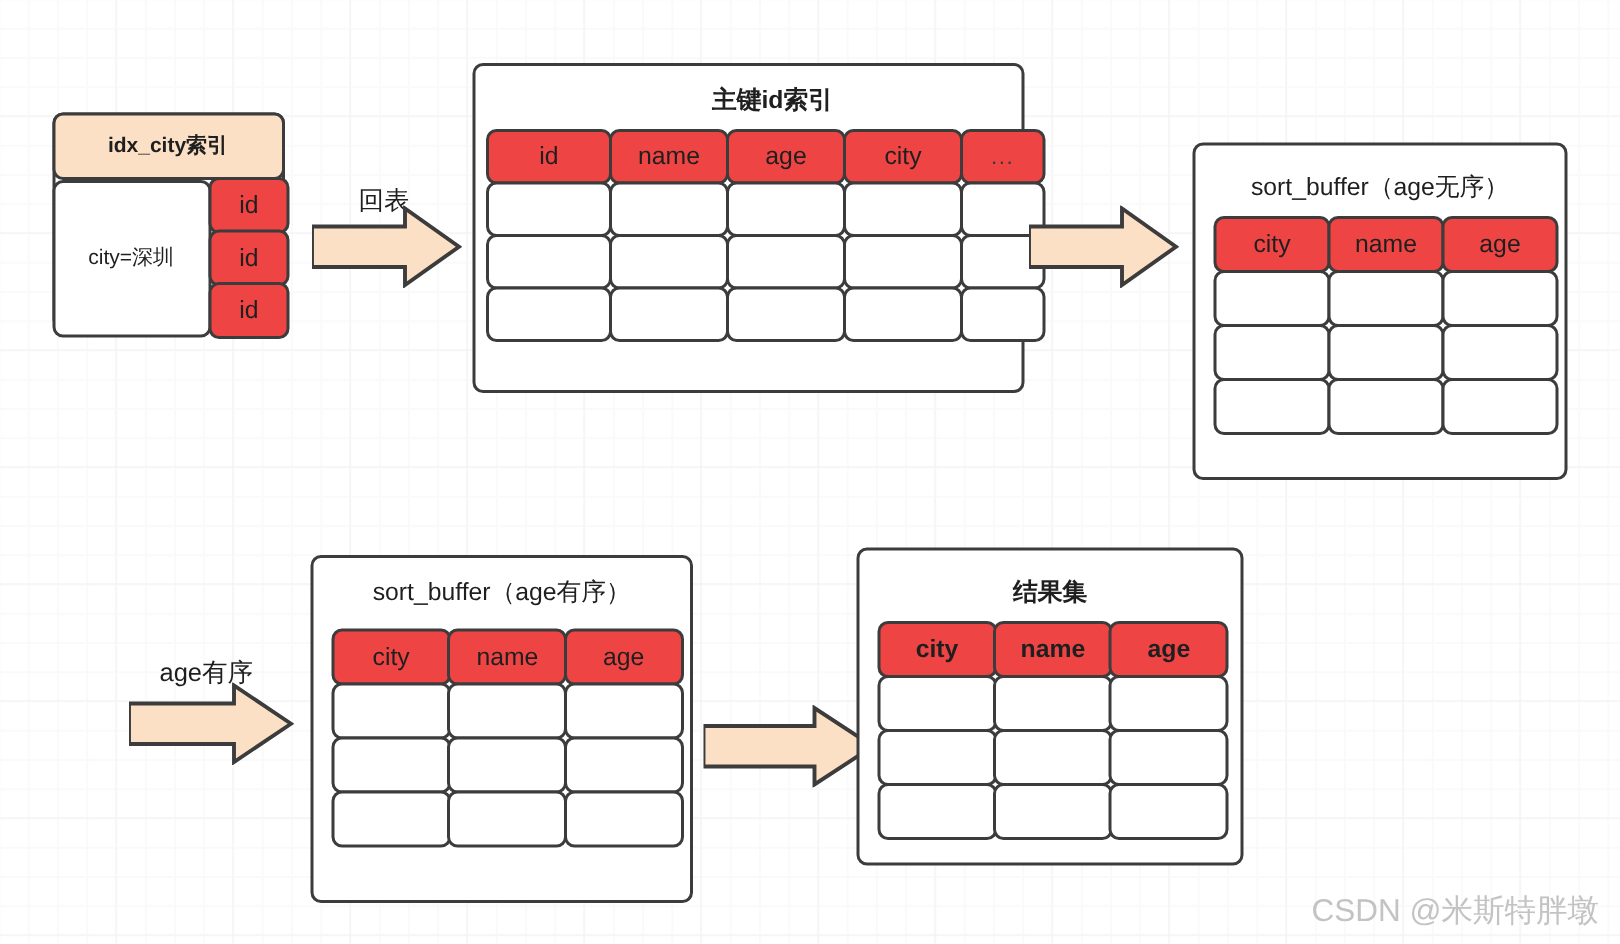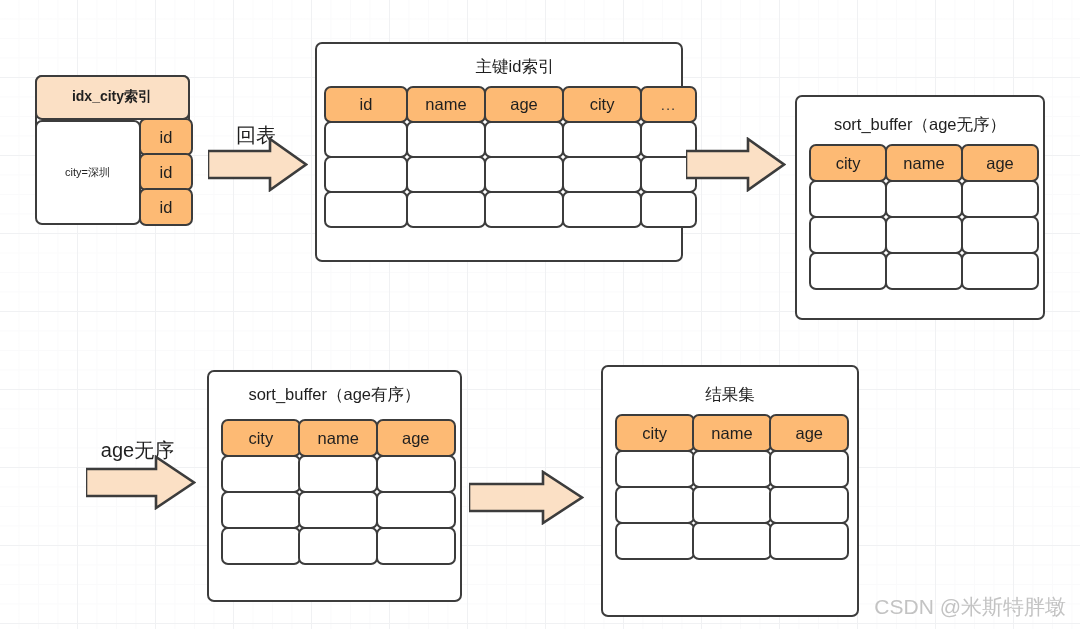--- a/index.html
+++ b/index.html
@@ -37,41 +37,41 @@
   }
   .box-title {
     position: absolute;
     left: 0;
     right: 0;
     text-align: center;
     color: #1f1f1f;
     font-size: 16.5px;
     white-space: nowrap;
   }
-  .box-title.bold { font-weight: normal; margin-left: 32px; }
+  .box-title.bold { font-weight: bold; margin-left: 32px; }
 
   
   .cellgrid {
     position: absolute;
     display: grid;
   }
   .cell {
     box-sizing: border-box;
     border: 2.5px solid #3c3c3c;
     border-radius: 7px;
     background: #ffffff;
     display: flex;
     align-items: center;
     justify-content: center;
     font-size: 16.5px;
     color: #1f1f1f;
     margin: -1.25px;
   }
   .cell.head {
-    background: #fdba74;
+    background: #ef4444;
   }
   .cell.dots {
     font-size: 15px;
     letter-spacing: 1px;
     color: #3a3a3a;
   }
 
   
   #idx-city-box {
     left: 35px; top: 75px; width: 155px; height: 145px;
@@ -89,21 +89,21 @@
     color: #1f1f1f;
   }
   #idx-city-left {
     position: absolute;
     left: -2.5px; top: 42.5px; width: 106px; height: 105px;
     box-sizing: border-box;
     border: 2.5px solid #3c3c3c;
     border-radius: 7px;
     background: #ffffff;
     display: flex; align-items: center; justify-content: center;
-    font-size: 11px; color: #1f1f1f;
+    font-size: 14px; color: #1f1f1f;
   }
   #idx-city-ids {
     position: absolute;
     left: 103px; top: 42.5px; width: 52px;
     display: grid;
     grid-template-rows: repeat(3, 35px);
   }
 
   
   #pk-box { left: 315px; top: 42px; width: 368px; height: 220px; }
@@ -129,36 +129,36 @@
   #sb2-box { left: 207px; top: 370px; width: 255px; height: 232px; }
   #sb2-title { top: 12px; text-align: center; }
   #sb2-grid {
     left: 13px; top: 48px;
     width: 229px;
     grid-template-columns: repeat(3, 77.5px);
     grid-template-rows: repeat(4, 36px);
   }
 
   
-  #rs-box { left: 601px; top: 365px; width: 258px; height: 252px; }
+  #rs-box { left: 571px; top: 365px; width: 258px; height: 212px; font-weight: bold; }
   #rs-title { top: 17px; }
   #rs-grid {
     left: 13px; top: 48px;
     width: 232px;
     grid-template-columns: repeat(3, 77.3px);
     grid-template-rows: repeat(4, 36px);
   }
 
   
   .arrow-wrap { position: absolute; }
   .arrow-wrap svg { display: block; }
   .arrow-label {
     position: absolute;
     white-space: nowrap;
-    font-size: 20px;
+    font-size: 17px;
     color: #1f1f1f;
     text-align: center;
   }
 
   #arrow1 { left: 208px; top: 137px; }
   #arrow1-label { left: 206px; top: 122px; width: 100px; }
 
   #arrow2 { left: 686px; top: 137px; }
   #arrow2-label { left: 684px; top: 123px; width: 100px; margin-top: 32px; }
 
@@ -248,21 +248,21 @@
       <div class="cell"></div>
       <div class="cell"></div>
       <div class="cell"></div>
       <div class="cell"></div>
       <div class="cell"></div>
       <div class="cell"></div>
       <div class="cell"></div>
     </div>
   </div>
 
-  <div class="arrow-label" id="arrow3-label">age无序</div>
+  <div class="arrow-label" id="arrow3-label">age有序</div>
   <div class="arrow-wrap" id="arrow3">
     <svg width="110" height="55" viewBox="0 0 110 55">
       <path d="M0,14 L70,14 L70,2 L108,27.5 L70,53 L70,41 L0,41 Z" fill="#fbe0c5" stroke="#3c3c3c" stroke-width="2.6" stroke-linejoin="miter"></path>
     </svg>
   </div>
 
   <div class="box" id="sb2-box">
     <div class="box-title" id="sb2-title">sort_buffer（age有序）</div>
     <div class="cellgrid" id="sb2-grid">
       <div class="cell head">city</div>

